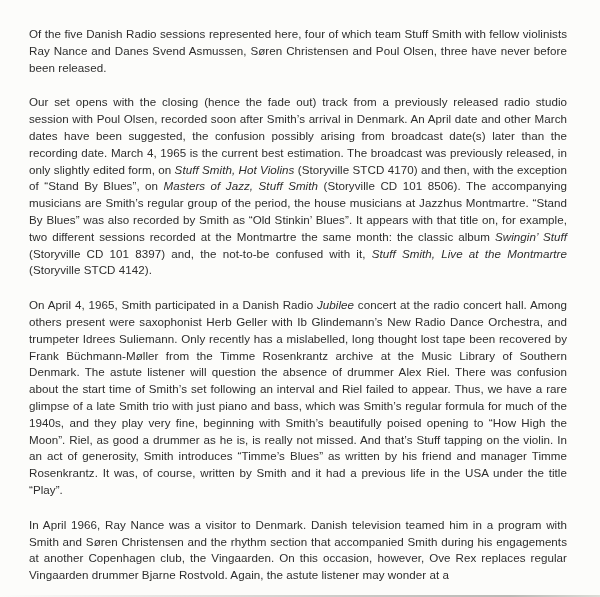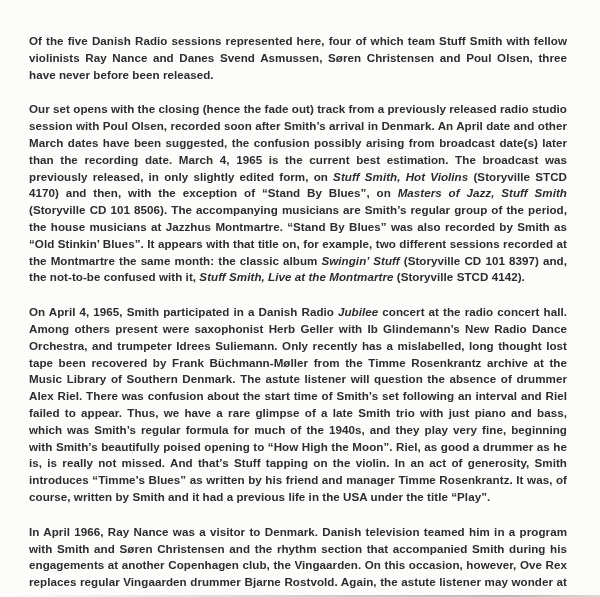--- a/index.html
+++ b/index.html
@@ -25,22 +25,21 @@
     top: 26px;
     left: 29px;
     width: 538px;
     color: #2d2d2d;
     font-size: 11.6px;
     line-height: 16.8px;
     text-align: justify;
     letter-spacing: 0.05px;
   }
   .text-block p.para {
-    margin: 7px 0 18px 0;
-    font-weight: bold;
+    margin: 0 0 18px 0;
   }
   .text-block em {
     font-style: italic;
   }
   .scan-edge-line {
     position: absolute;
     left: 0;
     bottom: 0;
     width: 600px;
     height: 2px;

